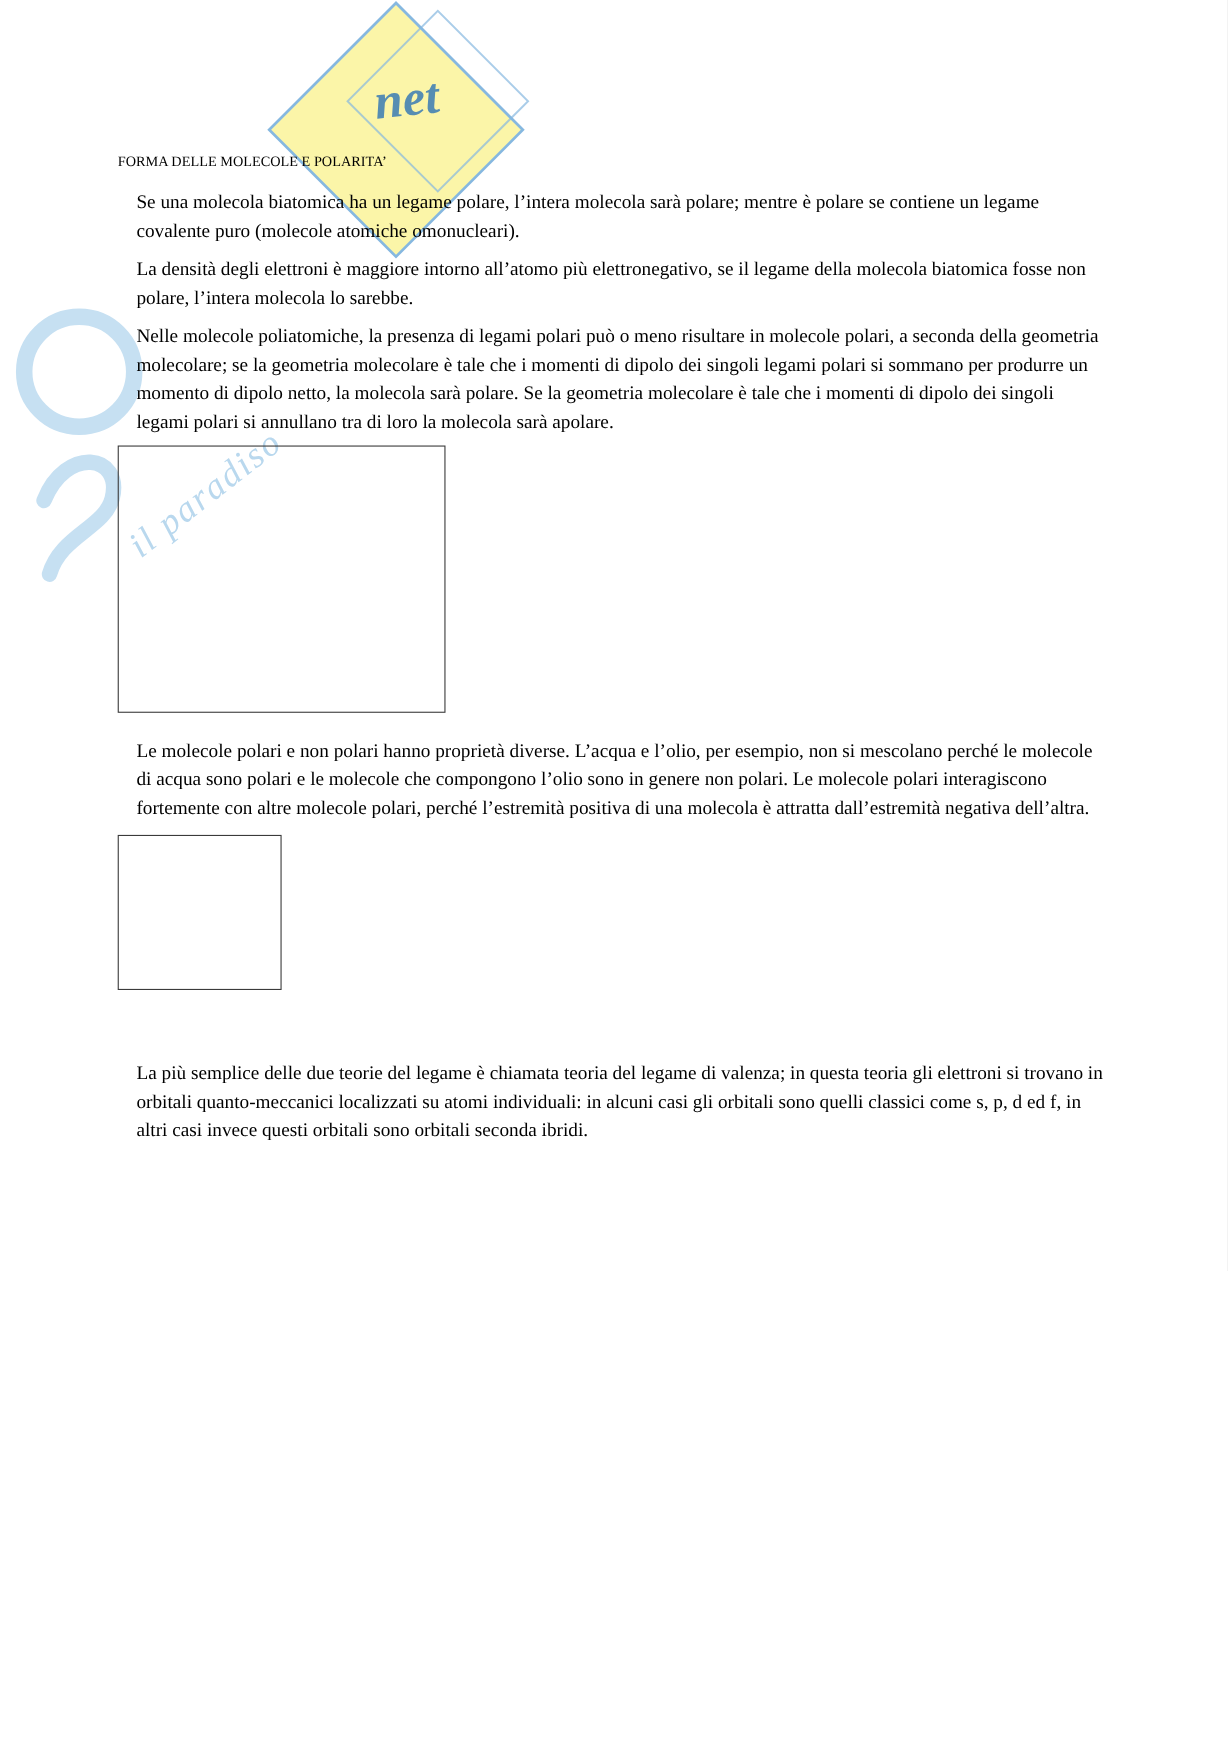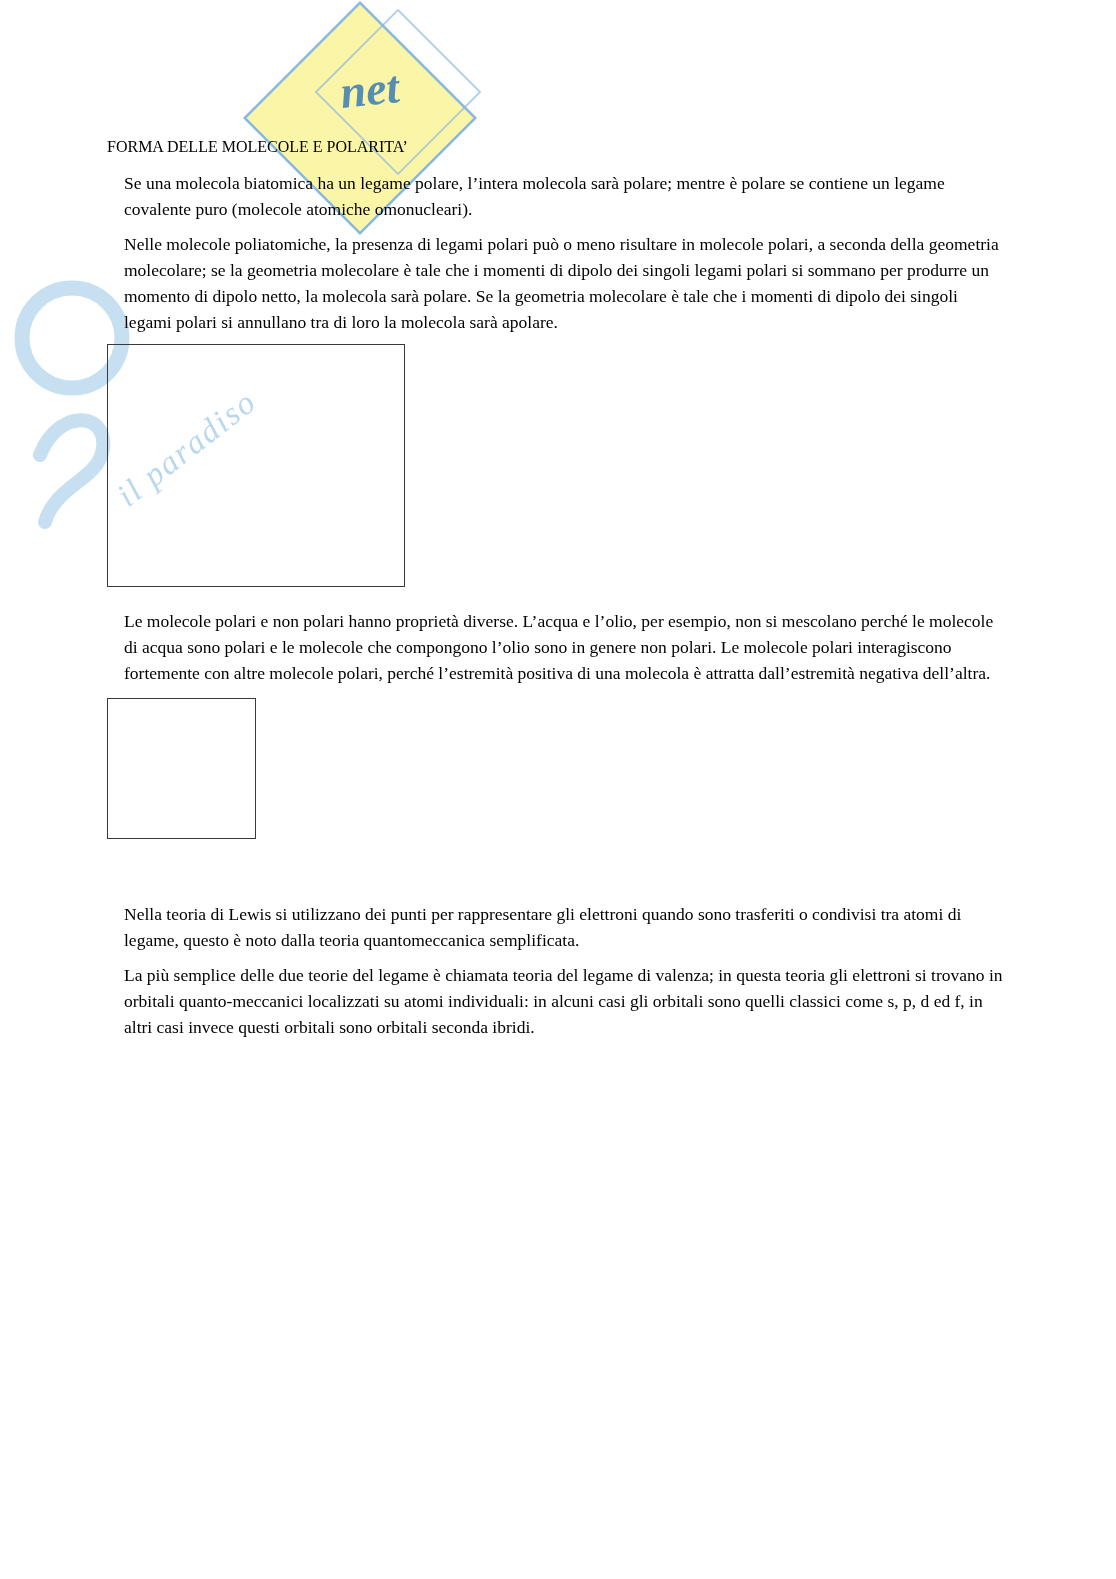--- a/index.html
+++ b/index.html
@@ -15,21 +15,21 @@
   .watermark{
     position:absolute;top:0;left:0;z-index:0;pointer-events:none;
   }
   .content{
     position:relative;z-index:1;
     padding:134px 112px 0 107px;
     font-size:17.5px;
     line-height:26px;
   }
   .section-heading{
-    font-size:16px;
+    font-size:13px;
     font-weight:400;
     margin:0 0 10px 0;
     line-height:26px;
   }
   .content p{margin:0 0 9px 17px;}
   .content b{font-weight:400;}
   .figure-box{
     background:transparent;
     border:1px solid #3a3a3a;
   }
@@ -63,23 +63,23 @@
       <path d="M40,455 C60,405 112,413 102,453 C95,480 55,487 45,522" fill="none" stroke="#c6e0f2" stroke-width="14" stroke-linecap="round"></path>
 
       <text transform="translate(128,508) rotate(-38)" font-size="33" font-style="italic" letter-spacing="2" fill="#b9d8ee" font-family="Liberation Serif, serif">il paradiso</text>
     </svg>
   </div>
 
   <div class="content">
 
     <h2 class="section-heading">FORMA DELLE MOLECOLE E POLARITA’</h2>
     <p><span>Se una molecola biatomica ha un legame polare, l’intera molecola sarà polare; mentre è polare se contiene un legame covalente puro (molecole atomiche omonucleari).</span></p>
+    <p><span>La densità degli elettroni è maggiore intorno all’atomo più elettronegativo, se il legame della molecola biatomica fosse non polare, l’intera molecola lo sarebbe.</span></p>
     <p><span>Nelle </span><b>molecole poliatomiche</b><span>, la presenza di legami polari può o meno risultare in molecole polari, a seconda della geometria molecolare; se la geometria molecolare è tale che i momenti di dipolo dei singoli legami polari si sommano per produrre un momento di </span><b>dipolo netto</b><span>, la molecola sarà polare. Se la geometria molecolare è tale che i momenti di dipolo dei singoli legami polari si annullano tra di loro la molecola sarà apolare.</span></p>
     <div class="figure-box fig1"></div>
 
     <p><span>Le molecole polari e non polari hanno proprietà diverse. L’acqua e l’olio, per esempio, non si mescolano perché le molecole di acqua sono polari e le molecole che compongono l’olio sono in genere non polari. Le molecole polari interagiscono fortemente con altre molecole polari, perché l’estremità positiva di una molecola è attratta dall’estremità negativa dell’altra.</span></p>
     <div class="figure-box fig2"></div>
 
-    <p><span>Nella teoria di Lewis si utilizzano dei punti per rappresentare gli elettroni quando sono trasferiti o condivisi tra atomi di legame, questo è noto dalla </span><b>teoria quantomeccanica semplificata</b><span>.</span></p>
     <p><span>La più semplice delle due teorie del legame è chiamata teoria del legame di valenza; in questa teoria gli elettroni si trovano in orbitali quanto-meccanici localizzati su atomi individuali: in alcuni casi gli orbitali sono quelli classici come s, p, d ed f, in altri casi invece questi orbitali sono </span><b>orbitali seconda ibridi</b><span>.</span></p>
 
   </div>
 </div>
 
 </body></html>

